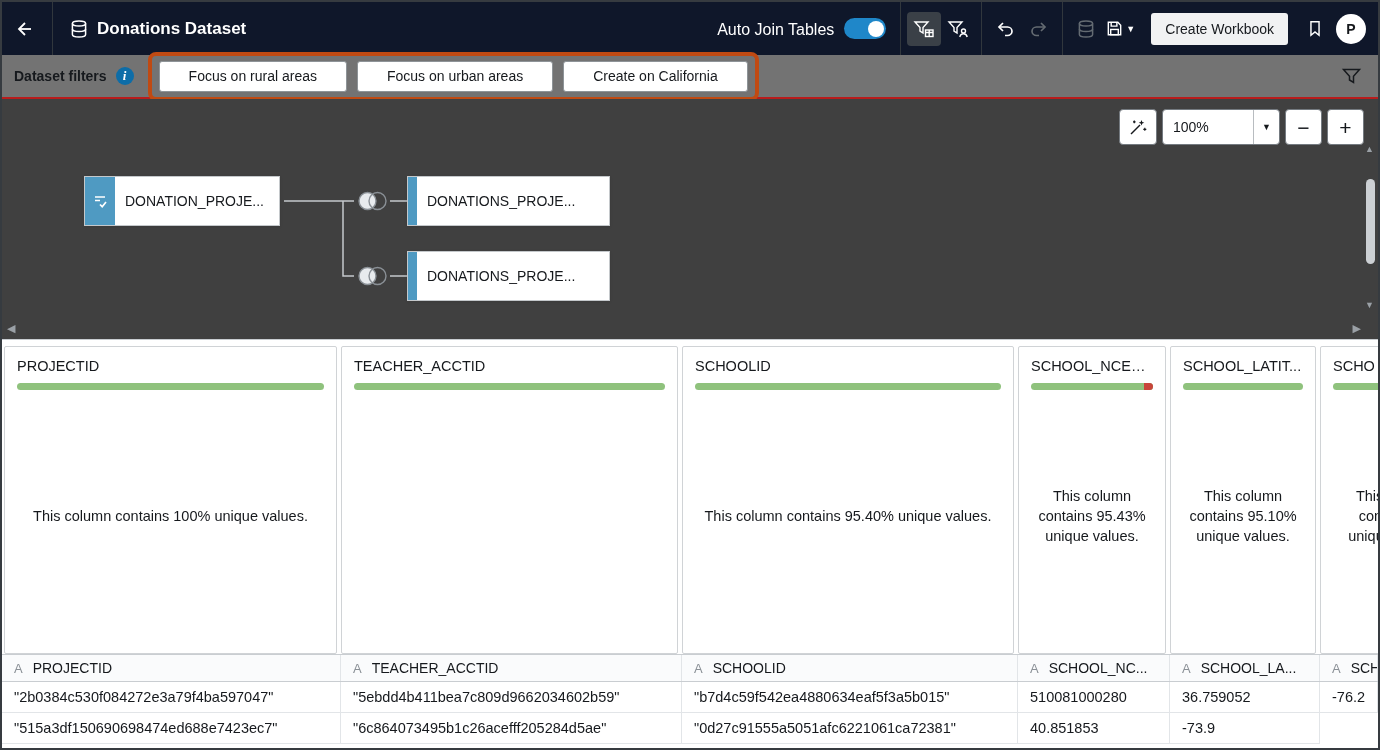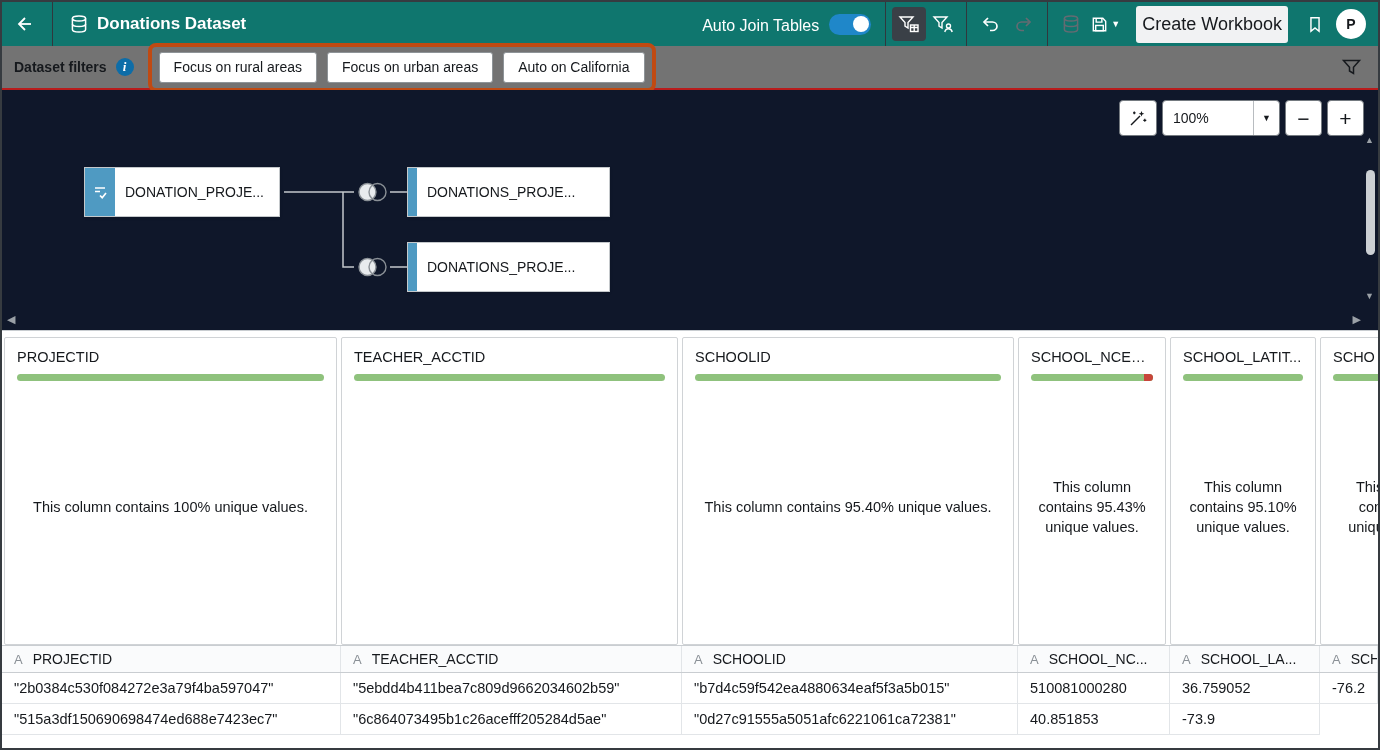--- a/index.html
+++ b/index.html
@@ -1,45 +1,45 @@
 <!DOCTYPE html>
 <html><head>
 <meta charset="utf-8">
 <style>
   * { box-sizing: border-box; margin: 0; padding: 0; }
   html,body { width:1380px; height:750px; overflow:hidden; background:#fff;
     font-family:"Liberation Sans","DejaVu Sans",sans-serif; color:#16191d; }
   .app { width:1380px; height:750px; border:2px solid #363b40; display:flex; flex-direction:column; background:#fff; }
 
   
-  .topbar { height:44px; background:#0f766e; display:flex; align-items:center; color:#fff; flex-shrink:0; }
+  .topbar { height:53px; background:#0f172a; display:flex; align-items:center; color:#fff; flex-shrink:0; }
   .ibtn { display:flex; align-items:center; justify-content:center; height:34px; min-width:34px; border-radius:4px; color:#fff; cursor:pointer; }
   .ibtn.dim { color:#646b72; }
   .ibtn.active { background:#3a4047; }
   .vsep { width:1px; align-self:stretch; background:#31373d; margin:0 6px; }
   .back-btn { width:44px; height:45px; display:flex; align-items:center; justify-content:center; }
   .tb-title { font-size:17px; font-weight:700; margin-left:8px; white-space:nowrap; }
   .db-logo { margin-left:10px; display:flex; }
   .autojoin { margin-left:auto; display:flex; align-items:flex-end; gap:10px; font-size:16px; margin-right:8px; }
   .toggle { width:42px; height:21px; border-radius:11px; background:#1f87c9; position:relative; cursor:pointer; }
   .toggle::after { content:''; position:absolute; right:2.5px; top:2.5px; width:16px; height:16px; background:#fff; border-radius:50%; }
-  .cw-btn { background:#f1f2f3; color:#16191d; border:none; border-radius:3px; font-size:18px; padding:8px 6px; margin:0 10px 0 14px; cursor:pointer; font-family:inherit; white-space:nowrap; }
+  .cw-btn { background:#f1f2f3; color:#16191d; border:none; border-radius:3px; font-size:14px; padding:8px 14px; margin:0 10px 0 14px; cursor:pointer; font-family:inherit; white-space:nowrap; }
   .avatar { width:30px; height:30px; border-radius:50%; background:#fff; color:#16191d; font-size:14px; font-weight:700; display:flex; align-items:center; justify-content:center; margin:0 12px 0 4px; cursor:pointer; }
   .chev-sm { font-size:9px; margin-left:2px; }
 
   
   .filters-row { height:44px; background:#737373; display:flex; align-items:center; padding-left:12px; border-bottom:2px solid #b91c1c; flex-shrink:0; }
   .filters-label { font-size:14px; font-weight:700; white-space:nowrap; }
   .info-dot { width:18px; height:18px; border-radius:50%; background:#0d6da8; color:#fff; display:flex; align-items:center; justify-content:center; margin-left:9px; font-family:"Liberation Serif",serif; font-style:italic; font-weight:700; font-size:13px; cursor:pointer; }
   .annotation { margin-left:14px; border:4px solid #c04a12; border-radius:8px; padding:5px 7px; display:flex; gap:10px; align-items:center; }
-  .pill-btn { height:31px; padding:0 14px; background:#fff; border:1px solid #8e9498; border-radius:3px; font-size:14px; color:#16191d; cursor:pointer; font-family:inherit; white-space:nowrap; }
+  .pill-btn { height:31px; padding:0 29px; background:#fff; border:1px solid #8e9498; border-radius:3px; font-size:14px; color:#16191d; cursor:pointer; font-family:inherit; white-space:nowrap; }
   .funnel-right { margin-left:auto; margin-right:16px; display:flex; cursor:pointer; color:#16191d; }
 
   
-  .canvas { position:relative; height:241px; background:#0f172a; border-bottom:1px solid #c9cdd1; flex-shrink:0; overflow:hidden; }
+  .canvas { position:relative; height:241px; background:#404040; border-bottom:1px solid #c9cdd1; flex-shrink:0; overflow:hidden; }
   .zoomctrl { position:absolute; top:10px; right:14px; display:flex; gap:5px; align-items:center; }
   .zbox { height:36px; border:1px solid #747a80; border-radius:4px; background:#fff; display:flex; align-items:center; justify-content:center; cursor:pointer; }
   .zwand { width:38px; }
   .zselect { width:118px; justify-content:flex-start; padding-left:10px; font-size:14px; position:relative; }
   .zselect .zchev { position:absolute; right:0; top:0; bottom:0; width:26px; border-left:1px solid #b8bcc0; display:flex; align-items:center; justify-content:center; font-size:9px; }
   .zminus,.zplus { width:37px; font-size:21px; line-height:1; }
   .node { position:absolute; height:50px; background:#fff; border:1px solid #c4c8cb; box-shadow:0 1px 3px rgba(0,0,0,.10); display:flex; align-items:center; cursor:pointer; }
   .node-stripe { width:9px; align-self:stretch; background:#4f9ac2; flex-shrink:0; }
   .node-iconblock { width:30px; align-self:stretch; background:#4f9ac2; display:flex; align-items:center; justify-content:center; flex-shrink:0; }
   .node-label { font-size:14px; padding:0 10px; white-space:nowrap; overflow:hidden; text-overflow:ellipsis; }
@@ -169,21 +169,21 @@
     </div>
     <div class="avatar">P</div>
   </header>
 
   <div class="filters-row">
     <span class="filters-label">Dataset filters</span>
     <span class="info-dot">i</span>
     <div class="annotation">
       <button class="pill-btn">Focus on rural areas</button>
       <button class="pill-btn">Focus on urban areas</button>
-      <button class="pill-btn">Auto on California</button>
+      <button class="pill-btn">Create on California</button>
     </div>
     <span class="funnel-right">
       <svg width="21" height="20" viewBox="0 0 21 20" fill="none" stroke="currentColor" stroke-width="1.5">
           <path d="M2.5 3.5 h16 l-6 6.8 v6.2 l-4-2.5 v-3.7 z"></path>
         </svg>
     </span>
   </div>
 
   <div class="canvas">
 

